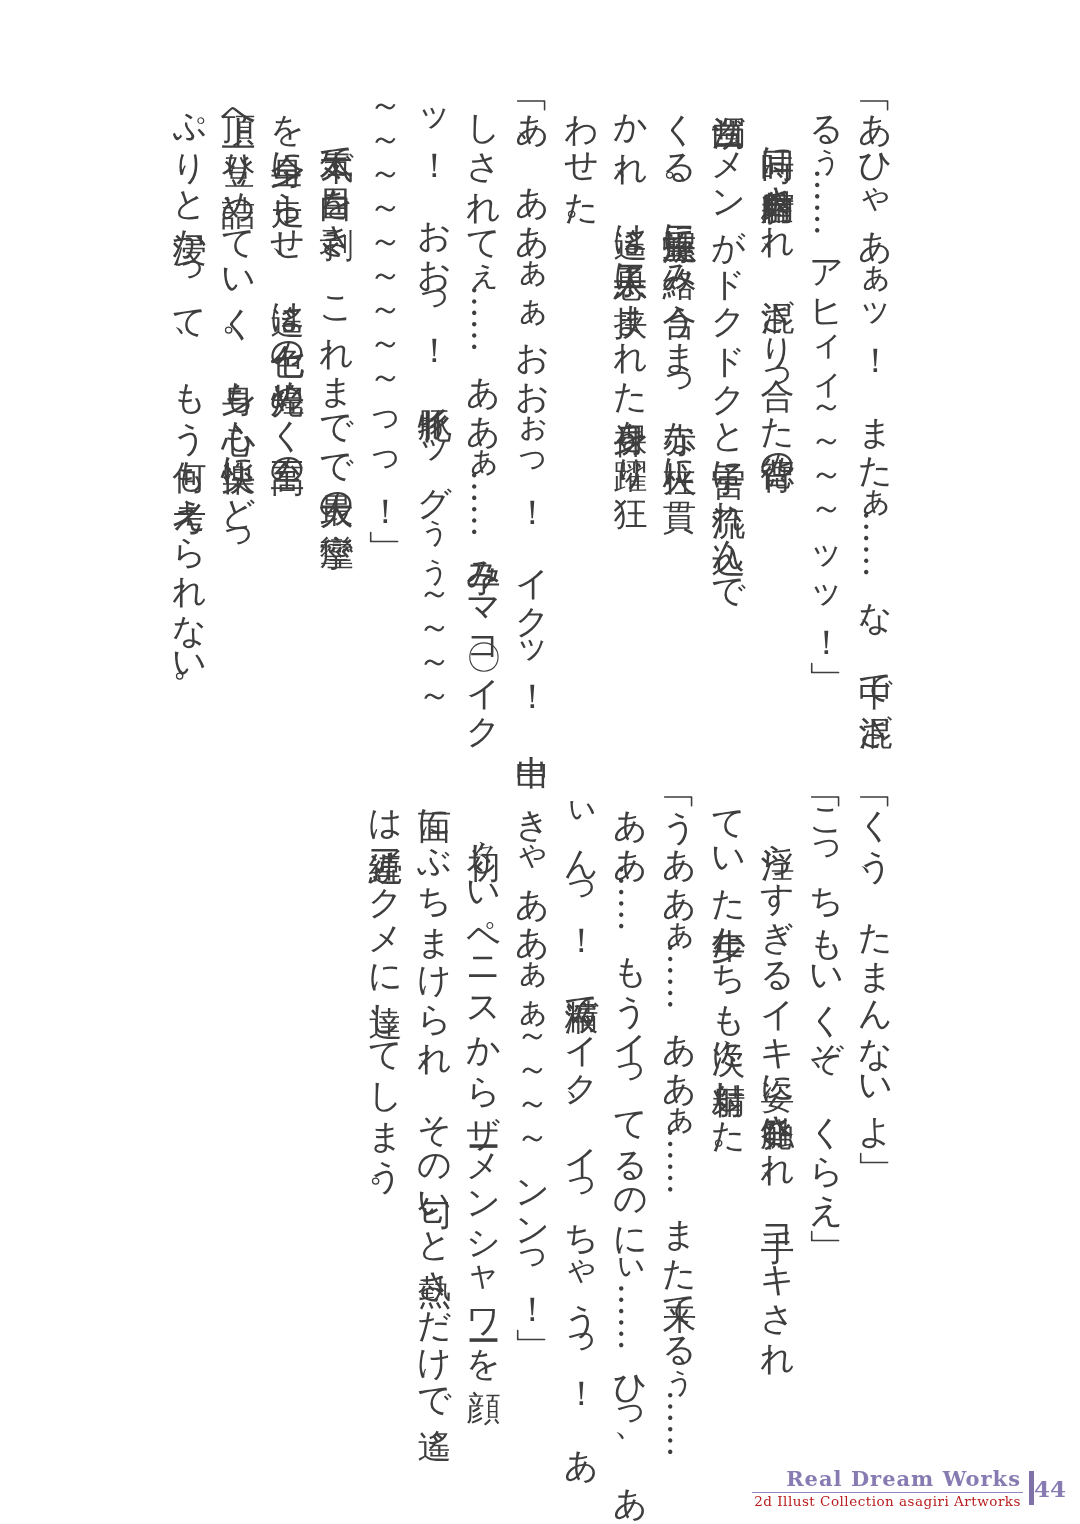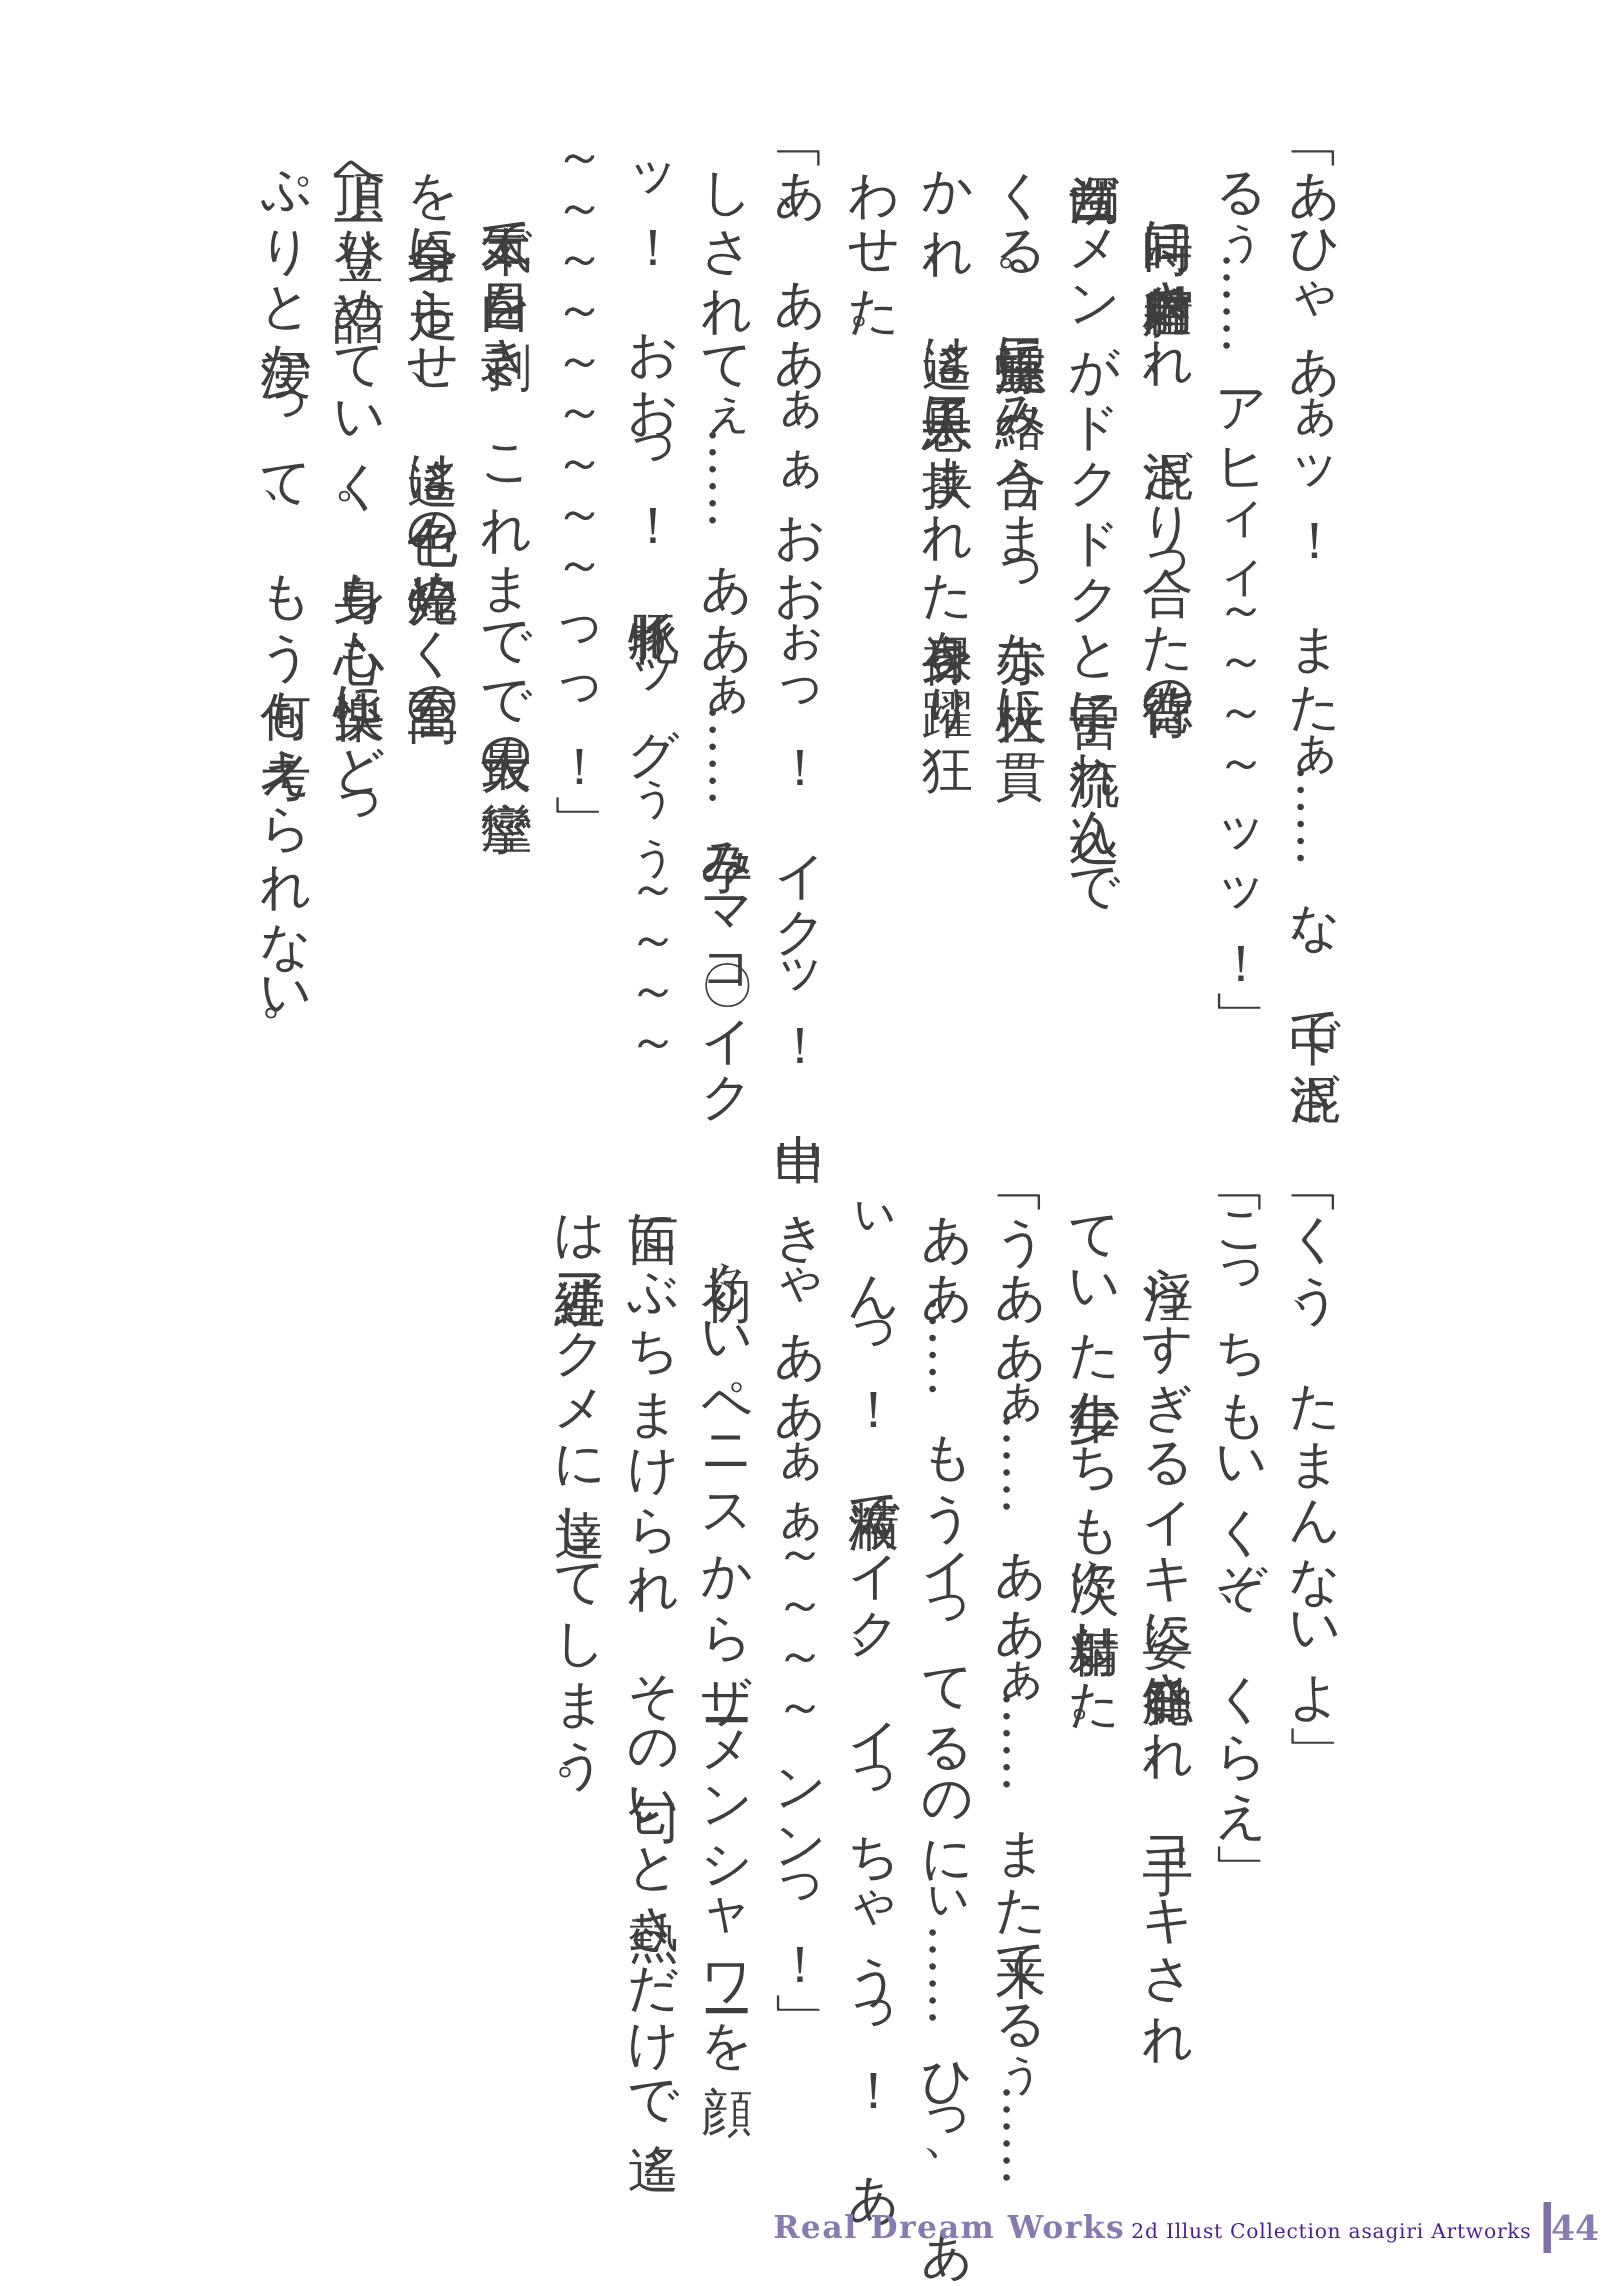--- a/index.html
+++ b/index.html
@@ -33,41 +33,41 @@
   }
   
   .footer {
     position: absolute;
     top: 1468px; right: 14px;
     display: flex;
     align-items: center;
   }
   .footer-text {
     display: flex;
-    flex-direction: row;
+    flex-direction: column;
     align-items: flex-end;
   }
   .footer-title {
     font-size: 21px;
     font-weight: bold;
     letter-spacing: 1px;
     color: #877bb2;
     line-height: 1.05;
     padding: 0 2px;
   }
   .footer-rule {
     align-self: stretch;
     height: 1px;
     background: #9288bd;
     margin: 2px 0 1px;
   }
   .footer-subtitle {
     font-size: 13.5px;
     letter-spacing: 0.5px;
-    color: #4c1d95;
+    color: #b91c1c;
     line-height: 1.1;
     padding: 0 2px;
   }
   .footer-bar {
     width: 5px;
     height: 34px;
     background: #7e72a8;
     margin-left: 6px;
   }
   .footer-page {

